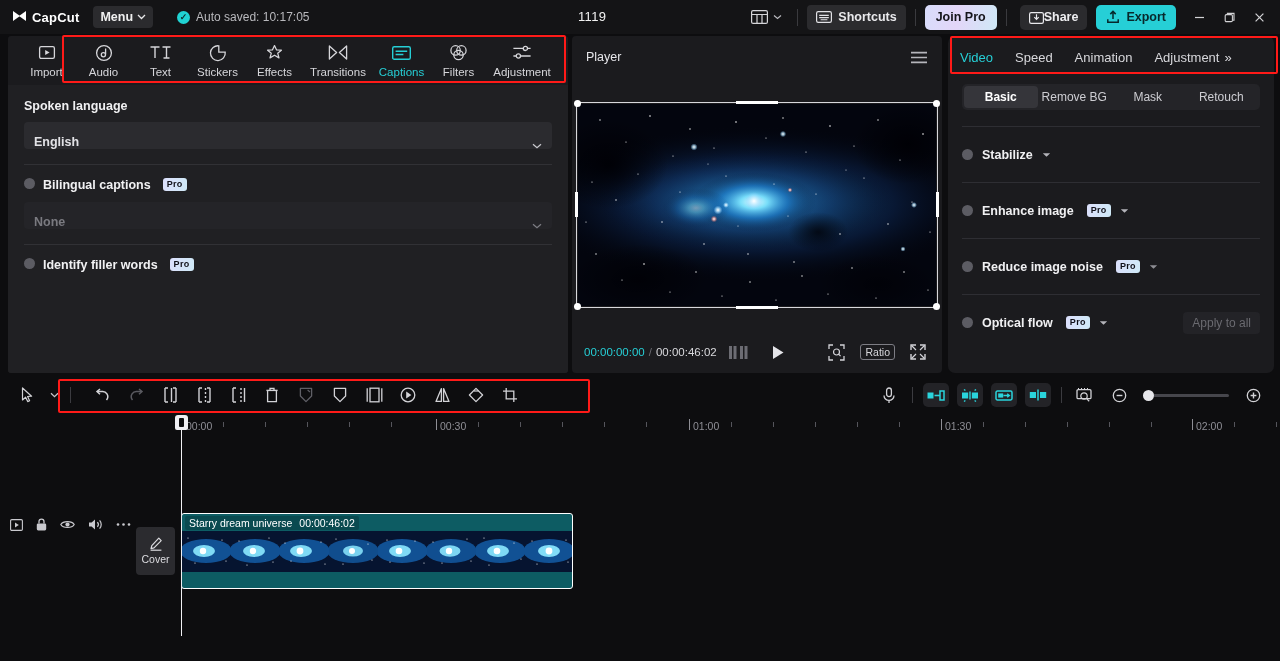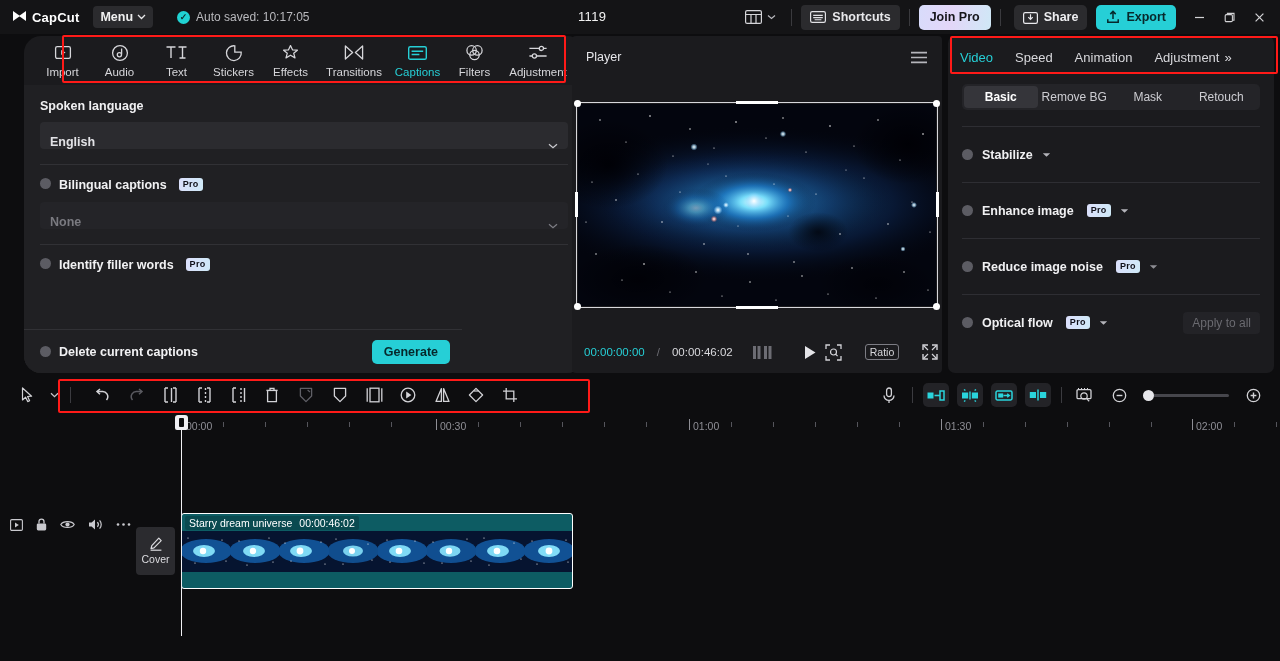--- a/index.html
+++ b/index.html
@@ -44,38 +44,38 @@
     color: #e9e9ec; font-weight: bold; cursor: pointer;
   }
   .joinpro-btn {
     height: 25px; padding: 0 11px; border-radius: 5px;
     background: linear-gradient(100deg,#d8dcfb 0%,#e3d6f8 45%,#cfe8f6 100%);
     color: #15151a; font-size: 12.5px; font-weight: bold;
     display: flex; align-items: center; cursor: pointer;
   }
   .share-btn {
     background: #2b2b2e; border-radius: 5px; height: 25px; padding: 0 9px;
-    display: flex; align-items: center; gap: 6px; font-size: 12.5px;
+    display: flex; align-items: center; font-size: 12.5px;
     color: #ededf0; font-weight: bold; cursor: pointer; margin-left: 4px;
   }
   .export-btn {
     background: #26cfd6; border-radius: 5px; height: 25px; padding: 0 10px;
     display: flex; align-items: center; gap: 6px; font-size: 12.5px;
     color: #08282b; font-weight: bold; cursor: pointer; margin-left: 9px;
   }
   .wctrl { display: flex; align-items: center; margin-left: 8px; }
   .wctrl div { width: 30px; height: 28px; display: flex; align-items: center;
     justify-content: center; cursor: pointer; color: #d3d3d6; }
 
   
   .upper { position: absolute; left: 0; top: 34px; width: 1280px; height: 341px; }
 
   .leftpanel {
-    position: absolute; left: 24px; top: 2px; width: 560px; height: 337px;
-    background: #1b1b1e; border-radius: 17px; overflow: hidden;
+    position: absolute; left: 8px; top: 2px; width: 560px; height: 337px;
+    background: #1b1b1e; border-radius: 3px; overflow: hidden;
   }
   .tools {
     height: 49px; display: flex; align-items: center; padding-left: 10px; gap: 0px;
   }
   .tool {
     width: 57px; display: flex; flex-direction: column; align-items: center;
     gap: 4px; cursor: pointer; color: #d6d6da; font-size: 11.5px;
   }
   .tool.active { color: #26cfd6; }
   .tool .ico { height: 18px; display: flex; align-items: center; }
@@ -129,21 +129,21 @@
   .hamb { margin-left: auto; cursor: pointer; }
   .stage { position: absolute; left: 0; top: 42px; width: 370px; height: 253px;
     display: flex; align-items: center; justify-content: center; }
   .video-box { position: relative; width: 358px; height: 202px; background: #000; }
   .nebula { position: absolute; inset: 0; overflow: hidden; }
   .sel-border { position: absolute; inset: -2px; border: 1px solid #d8d8dc; }
   .handle { position: absolute; width: 7px; height: 7px; border-radius: 50%; background: #fff; }
   .hbar { position: absolute; background: #fff; }
   .player-ctl {
     position: absolute; left: 0; bottom: 0; width: 366px; height: 42px;
-    display: flex; align-items: center; padding: 0 12px; gap: 8px;
+    display: flex; align-items: center; padding: 0 12px; gap: 0px;
   }
   .tc-cur { font-size: 11.5px; color: #26cfd6; }
   .tc-sep { font-size: 11.5px; color: #6e6e74; margin: 0 4px; }
   .tc-tot { font-size: 11.5px; color: #d9d9dd; }
   .pc-icon { cursor: pointer; display: flex; align-items: center; }
   .ratio-btn {
     border: 1px solid #7d7d84; border-radius: 3px; font-size: 10.5px; color: #d7d7db;
     padding: 1px 4px; cursor: pointer;
   }
 
@@ -444,27 +444,20 @@
           </div>
 
           <div class="hr"></div>
 
           <div class="toggle-row">
             <span class="tgl"></span>
             <span class="tgl-label">Identify filler words</span>
             <span class="pro-badge">Pro</span>
           </div>
 
-          <div class="lp-footer">
-            <span class="tgl"></span>
-            <span class="tgl-label" style="margin-left:8px">Delete current captions</span>
-            <div class="generate-btn">
-              <span>Generate</span>
-            </div>
-          </div>
         </div>
       </div>
     </div>
 
     <div class="redbox" style="left:62px; top:1px; width:504px; height:48px;"></div>
 
     <div class="player">
       <div class="player-hd">
         <span class="player-title">Player</span>
         <span class="hamb">

